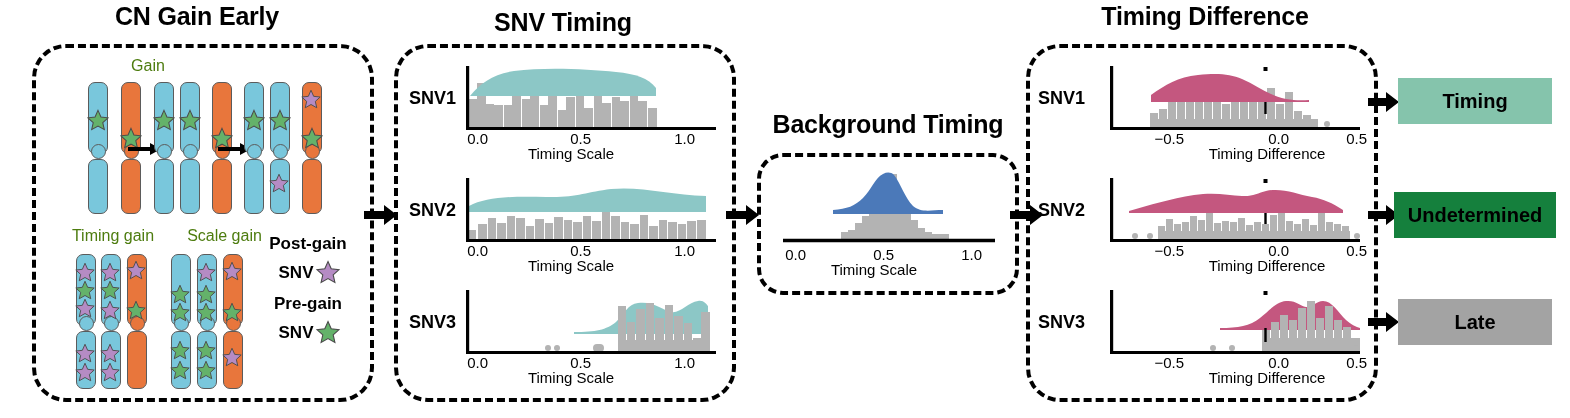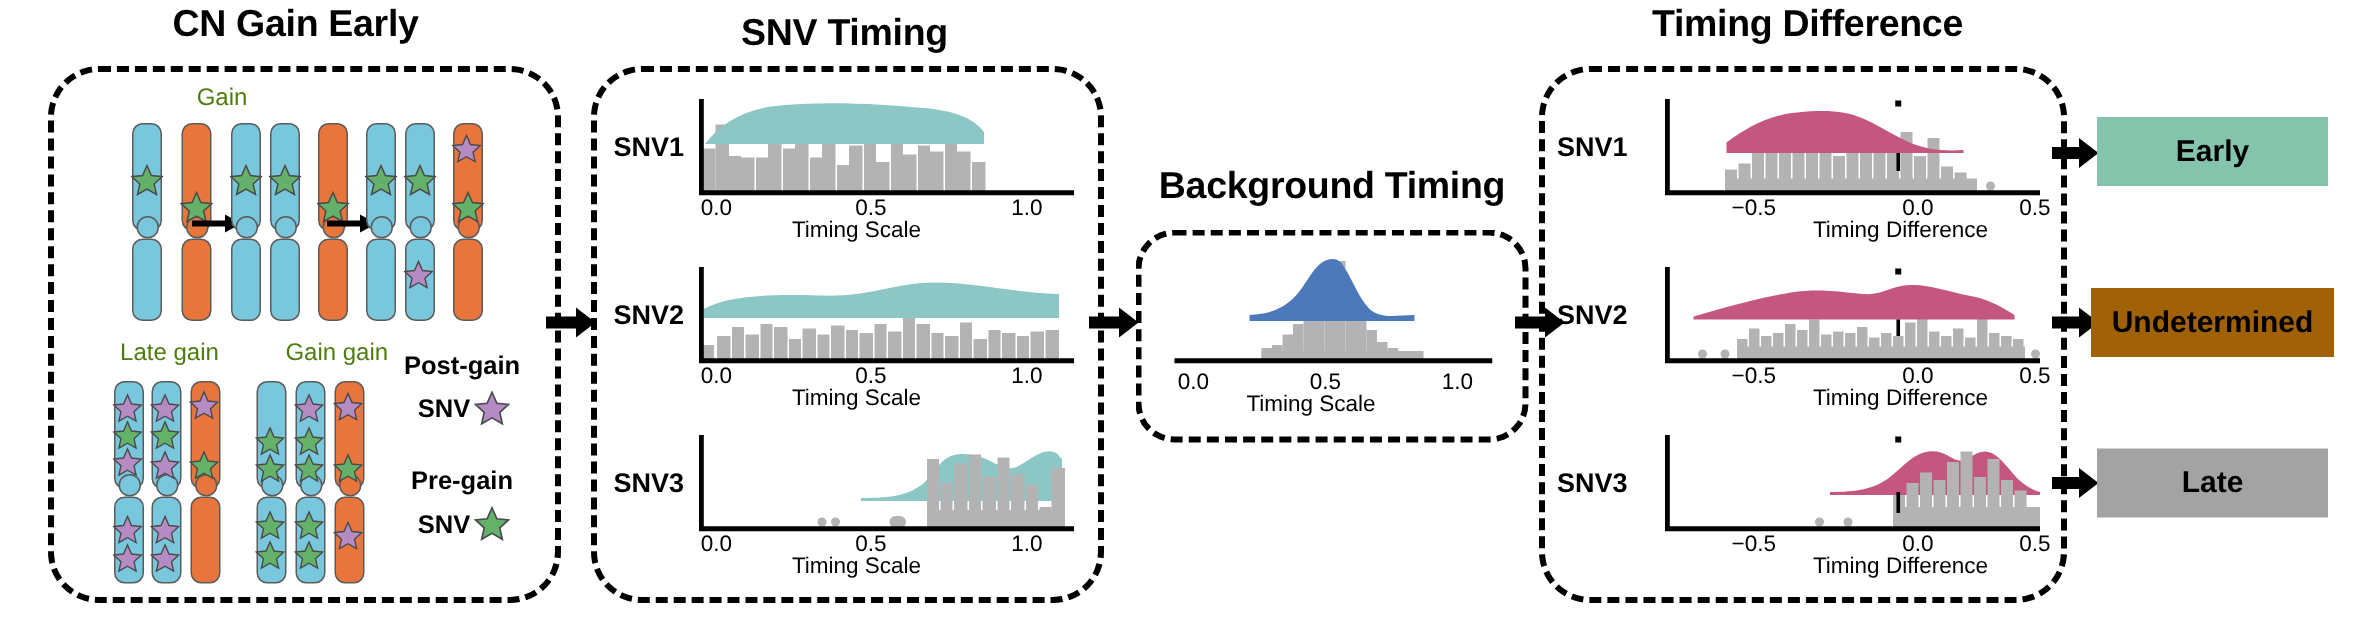--- a/index.html
+++ b/index.html
@@ -152,22 +152,22 @@
   <div class="centro" style="top:62px;"></div>
   <div class="arm" style="top:77px;height:55px;"></div>
   <svg class="star" style="left:-1px;top:7px;" width="20" height="20" viewBox="0 0 24 24">
     <polygon points="12,1.5 15.2,8.8 23,9.6 17.2,14.9 18.9,22.5 12,18.6 5.1,22.5 6.8,14.9 1,9.6 8.8,8.8" fill="#b58bc4" stroke="#4a4a4a" stroke-width="1.1"></polygon>
   </svg>
   <svg class="star" style="left:-1px;top:45px;" width="22" height="22" viewBox="0 0 24 24">
     <polygon points="12,1.5 15.2,8.8 23,9.6 17.2,14.9 18.9,22.5 12,18.6 5.1,22.5 6.8,14.9 1,9.6 8.8,8.8" fill="#64b26a" stroke="#4a4a4a" stroke-width="1.1"></polygon>
   </svg>
 </div>
 
-<div class="diag-label" style="left:58px;top:227px;width:110px;">Late gain</div>
-<div class="diag-label" style="left:172px;top:227px;width:105px;">Gain gain</div>
+<div class="diag-label" style="left:58px;top:227px;width:110px;">Timing gain</div>
+<div class="diag-label" style="left:172px;top:227px;width:105px;">Scale gain</div>
 
 <div class="chrom blue" style="left:76px;top:254px;">
   <div class="arm" style="top:0px;height:72px;"></div>
   <div class="centro" style="top:62px;"></div>
   <div class="arm" style="top:77px;height:58px;"></div>
   <svg class="star" style="left:-1px;top:8px;" width="20" height="20" viewBox="0 0 24 24">
       <polygon points="12,1.5 15.2,8.8 23,9.6 17.2,14.9 18.9,22.5 12,18.6 5.1,22.5 6.8,14.9 1,9.6 8.8,8.8" fill="#b58bc4" stroke="#4a4a4a" stroke-width="1.1"></polygon>
     </svg>
   <svg class="star" style="left:-1px;top:26px;" width="20" height="20" viewBox="0 0 24 24">
       <polygon points="12,1.5 15.2,8.8 23,9.6 17.2,14.9 18.9,22.5 12,18.6 5.1,22.5 6.8,14.9 1,9.6 8.8,8.8" fill="#64b26a" stroke="#4a4a4a" stroke-width="1.1"></polygon>
@@ -265,21 +265,21 @@
       <polygon points="12,1.5 15.2,8.8 23,9.6 17.2,14.9 18.9,22.5 12,18.6 5.1,22.5 6.8,14.9 1,9.6 8.8,8.8" fill="#b58bc4" stroke="#4a4a4a" stroke-width="1.1"></polygon>
     </svg>
 </div>
 
 <div class="legend-label" style="left:258px;top:234px;width:100px;">
   <span>Post-gain</span><br>
   <span>SNV</span><svg class="star" style="position:relative;display:inline-block;top:6px;left:3px;" width="24" height="24" viewBox="0 0 24 24">
       <polygon points="12,1.5 15.2,8.8 23,9.6 17.2,14.9 18.9,22.5 12,18.6 5.1,22.5 6.8,14.9 1,9.6 8.8,8.8" fill="#b58bc4" stroke="#4a4a4a" stroke-width="1.1"></polygon>
     </svg>
 </div>
-<div class="legend-label" style="left:258px;top:311px;width:100px;">
+<div class="legend-label" style="left:258px;top:294px;width:100px;">
   <span>Pre-gain</span><br>
   <span>SNV</span><svg class="star" style="position:relative;display:inline-block;top:6px;left:3px;" width="24" height="24" viewBox="0 0 24 24">
       <polygon points="12,1.5 15.2,8.8 23,9.6 17.2,14.9 18.9,22.5 12,18.6 5.1,22.5 6.8,14.9 1,9.6 8.8,8.8" fill="#64b26a" stroke="#4a4a4a" stroke-width="1.1"></polygon>
     </svg>
 </div>
 
 <svg class="arrow" style="left:364px;top:204px;" width="34" height="22" viewBox="0 0 34 22">
   <path d="M0 7 H20 V1 L33 11 L20 21 V15 H0 Z" fill="#000"></path>
 </svg>
 
@@ -584,23 +584,23 @@
   </svg>
 </div>
 <div class="tick-label" style="left:1138px;top:354px;width:46px;">−0.5</div>
 <div class="tick-label" style="left:1243px;top:354px;width:46px;">0.0</div>
 <div class="tick-label" style="left:1321px;top:354px;width:46px;">0.5</div>
 <div class="axis-title" style="left:1167px;top:369px;width:200px;">Timing Difference</div>
 
 <svg class="arrow" style="left:1368px;top:91px;" width="32" height="22" viewBox="0 0 32 22">
   <path d="M0 7 H18 V1 L31 11 L18 21 V15 H0 Z" fill="#000"></path>
 </svg>
-<div class="outcome" style="left:1398px;top:78px;width:154px;height:46px;background:#85c4ac;">Early</div>
+<div class="outcome" style="left:1398px;top:78px;width:154px;height:46px;background:#85c4ac;">Timing</div>
 
 <svg class="arrow" style="left:1368px;top:204px;" width="32" height="22" viewBox="0 0 32 22">
   <path d="M0 7 H18 V1 L31 11 L18 21 V15 H0 Z" fill="#000"></path>
 </svg>
-<div class="outcome" style="left:1394px;top:192px;width:162px;height:46px;background:#a16207;">Undetermined</div>
+<div class="outcome" style="left:1394px;top:192px;width:162px;height:46px;background:#15803d;">Undetermined</div>
 
 <svg class="arrow" style="left:1368px;top:311px;" width="32" height="22" viewBox="0 0 32 22">
   <path d="M0 7 H18 V1 L31 11 L18 21 V15 H0 Z" fill="#000"></path>
 </svg>
 <div class="outcome" style="left:1398px;top:299px;width:154px;height:46px;background:#a3a3a3;">Late</div>
 
 </body></html>

